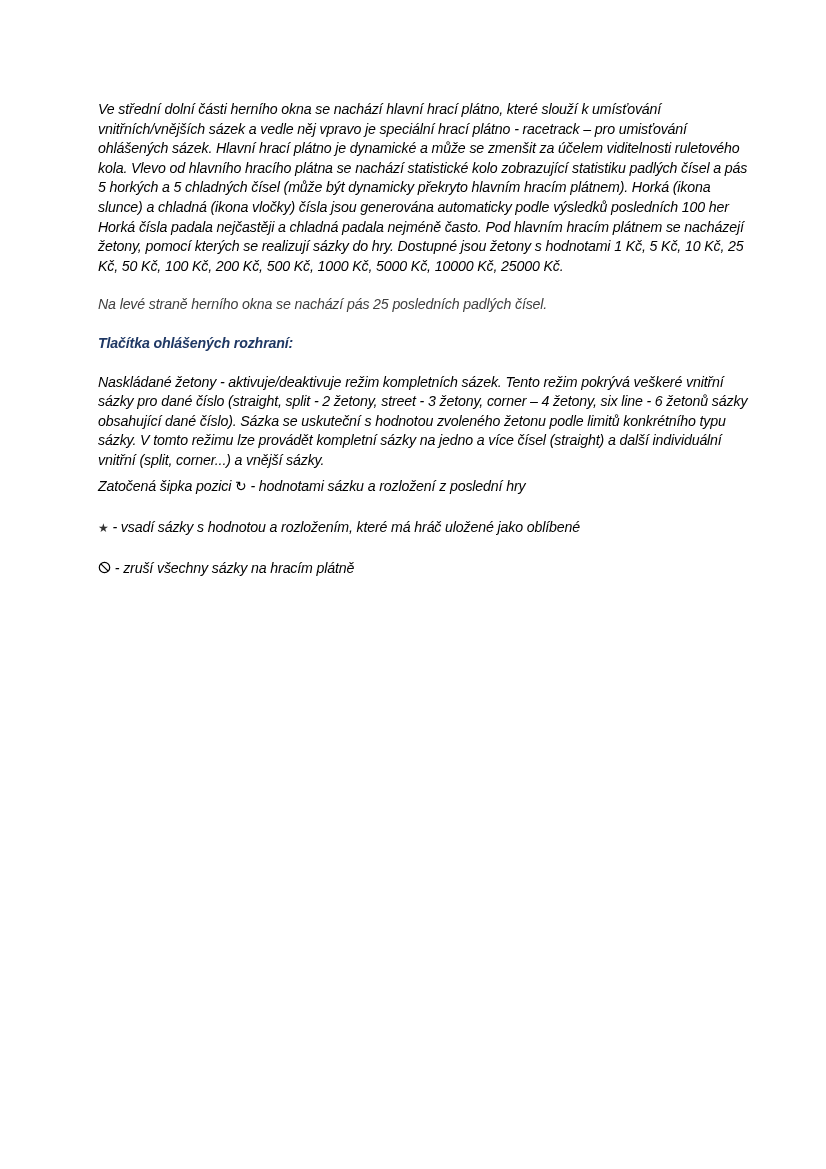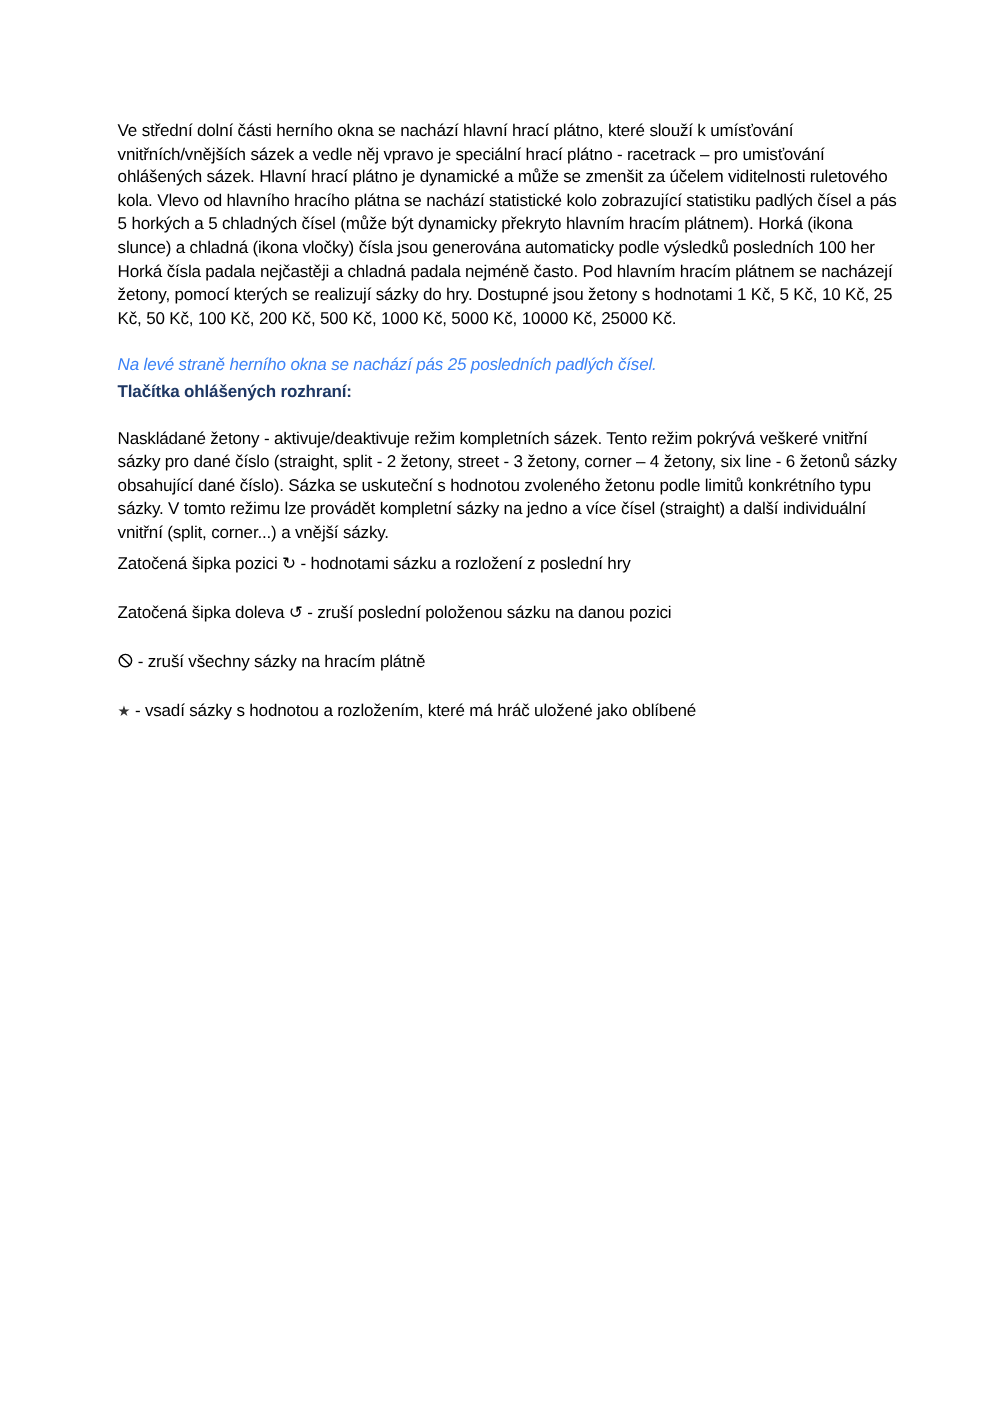--- a/index.html
+++ b/index.html
@@ -19,28 +19,29 @@
       position: absolute;
       left: 98px;
       top: 100px;
       width: 660px;
     }
     p {
       margin: 0;
       font-size: 14.2px;
       line-height: 19.6px;
       letter-spacing: -0.15px;
+      font-style: italic;
     }
     .para-intro {
       margin-bottom: 19px;
     }
     .para-italic {
       font-style: italic;
-      color: #3b82f6;
-      margin-bottom: 3px;
+      color: #404040;
+      margin-bottom: 19px;
     }
     .heading {
       font-weight: bold;
       color: #1F3864;
       margin-bottom: 19px;
     }
     .para-stacked {
       margin-bottom: 6px;
     }
     .button-desc {
@@ -63,30 +64,27 @@
 
   <p class="heading">Tlačítka ohlášených rozhraní:</p>
 
   <p class="para-stacked">Naskládané žetony - aktivuje/deaktivuje režim kompletních sázek. Tento režim pokrývá veškeré vnitřní sázky pro dané číslo (straight, split - 2 žetony, street - 3 žetony, corner – 4 žetony, six line - 6 žetonů sázky obsahující dané číslo). Sázka se uskuteční s hodnotou zvoleného žetonu podle limitů konkrétního typu sázky. V tomto režimu lze provádět kompletní sázky na jedno a více čísel (straight) a další individuální vnitřní (split, corner...) a vnější sázky.</p>
 
 
   <p class="button-desc">
     <span>Zatočená šipka pozici </span><span class="icon">↻</span><span> - hodnotami sázku a rozložení z poslední hry</span>
   </p>
 
+
   <p class="button-desc">
-    <span>Zatočená šipka doleva </span><span class="icon">↺</span><span> - zruší poslední položenou sázku na danou pozici</span>
+    <span class="icon" style="font-size:12px;color:#333;">★</span><span> - vsadí sázky s hodnotou a rozložením, které má hráč uložené jako oblíbené</span>
   </p>
 
   <p class="button-desc">
     <span class="icon">
       <svg width="13" height="13" viewBox="0 0 13 13" style="vertical-align:-1px">
         <circle cx="6.5" cy="6.5" r="5.2" fill="none" stroke="#000" stroke-width="1.2"></circle>
         <line x1="2.8" y1="2.8" x2="10.2" y2="10.2" stroke="#000" stroke-width="1.2"></line>
       </svg>
     </span><span> - zruší všechny sázky na hracím plátně</span>
   </p>
 
-  <p class="button-desc">
-    <span class="icon" style="font-size:12px;color:#333;">★</span><span> - vsadí sázky s hodnotou a rozložením, které má hráč uložené jako oblíbené</span>
-  </p>
-
 </div>
 
 </body></html>

